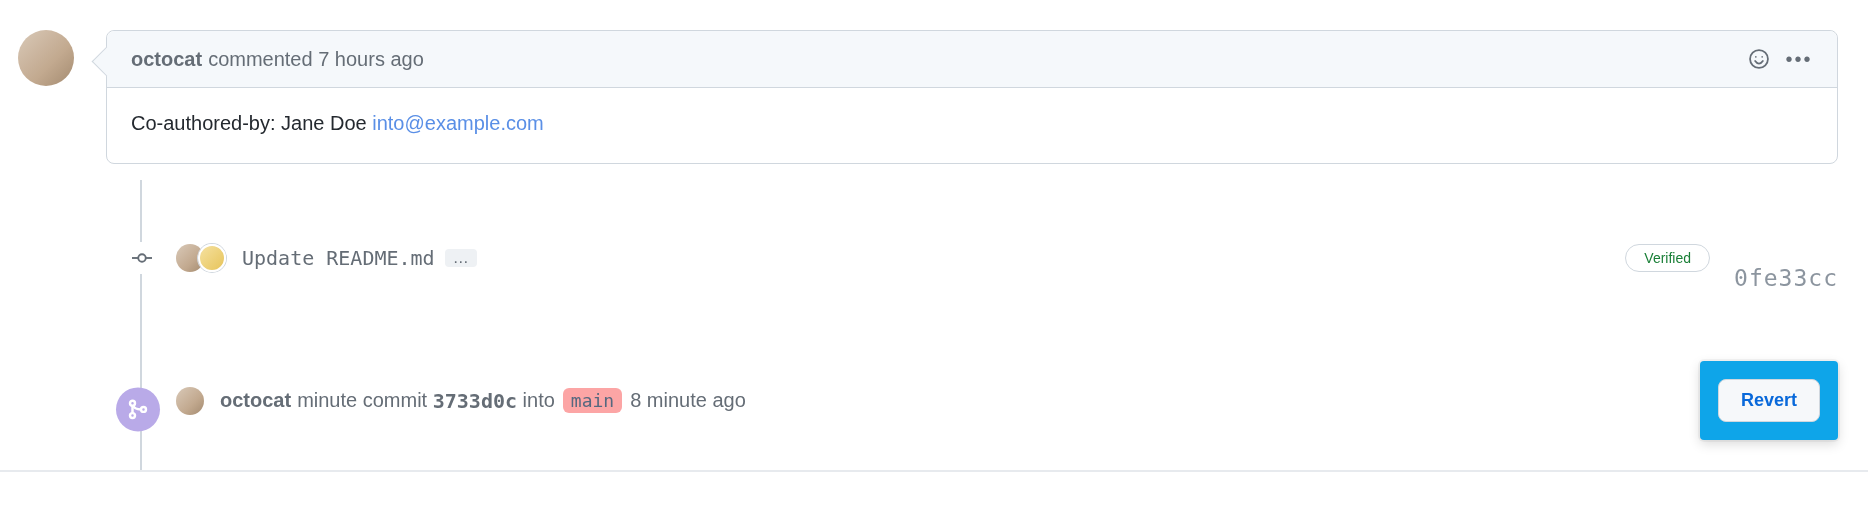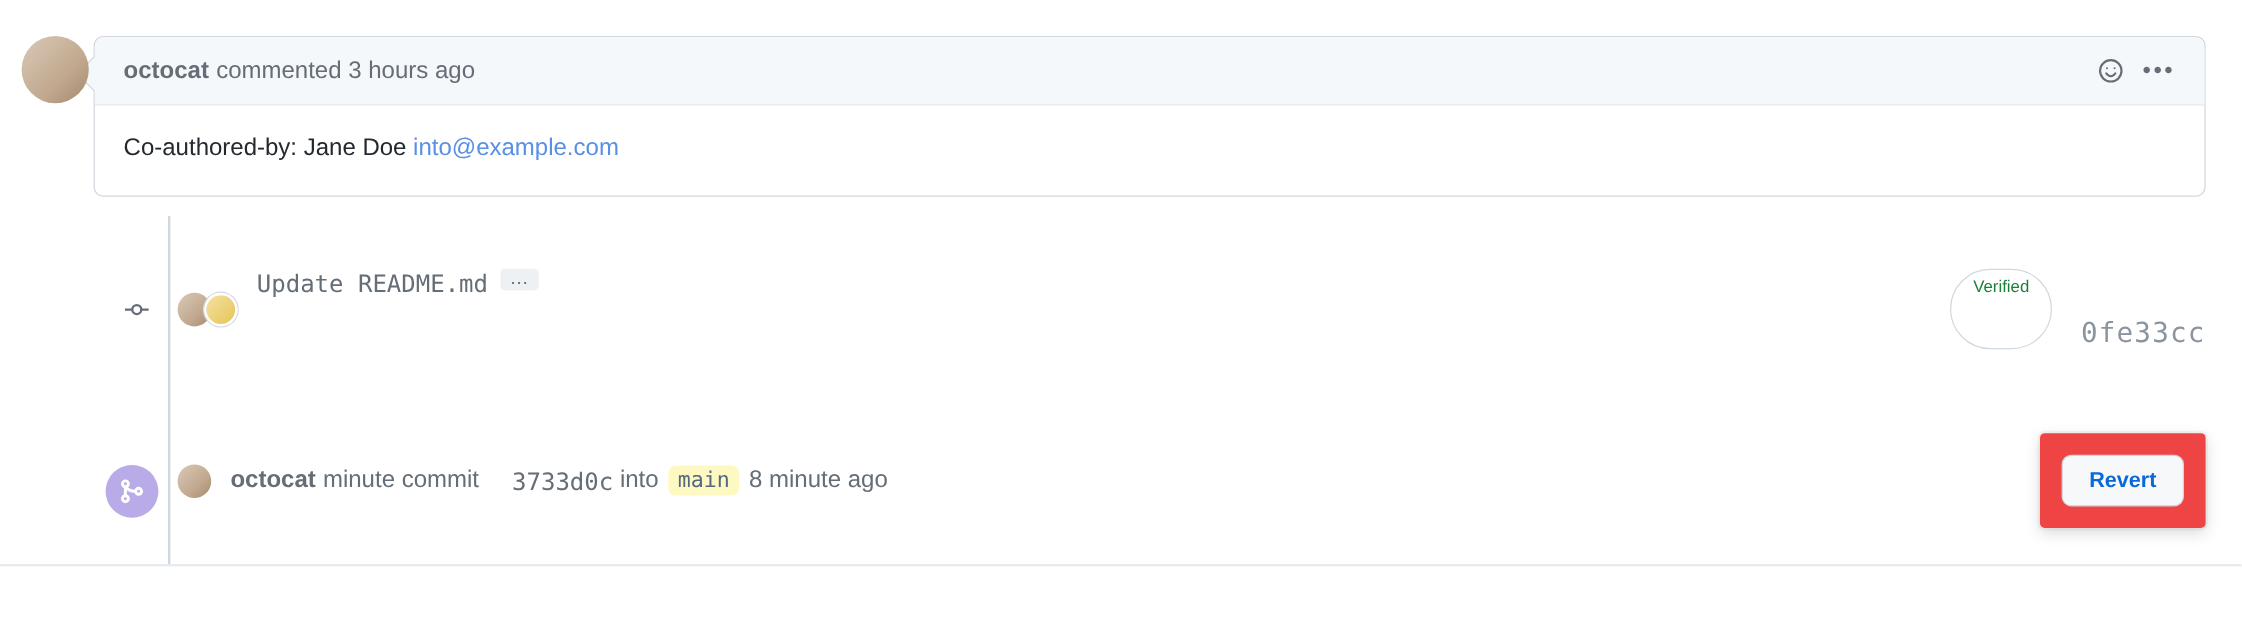--- a/index.html
+++ b/index.html
@@ -6,21 +6,21 @@
   body {
     font-family: -apple-system, BlinkMacSystemFont, "Segoe UI", Helvetica, Arial, sans-serif;
     background: #ffffff;
     color: #24292f;
     font-size: 14px;
     width: 1868px;
     padding: 0;
   }
   .timeline {
     position: relative;
-    padding-left: 78px;
+    padding-left: 106px;
     padding-right: 30px;
     padding-top: 30px;
   }
   .timeline::before {
     content: '';
     position: absolute;
     left: 140px;
     top: 180px;
     bottom: 0;
     width: 2px;
@@ -89,20 +89,21 @@
     font-size: 20px;
     color: #24292f;
   }
   .comment-body .email { color: #5a8fe6; }
 
   
   .commit-row {
     position: relative;
     margin-top: 60px;
     display: flex;
+    align-items: center;
     padding-left: 70px;
     z-index: 3;
     font-size: 20px;
   }
   .commit-dot {
     position: absolute;
     left: 20px;
     top: 50%;
     transform: translateY(-50%);
     width: 32px;
@@ -188,36 +189,35 @@
     border-radius: 50%;
     background: #b9aae8;
     display: flex;
     align-items: center;
     justify-content: center;
   }
   .merge-icon-circle svg { color: #ffffff; }
   .merge-row .author { font-weight: 600; color: #656d76; margin: 0 6px 0 10px; }
   .merge-row .commit-short {
     font-family: ui-monospace, SFMono-Regular, Menlo, monospace;
-    font-weight: 400;
-    color: #656d76;
-    margin-left: 22px;
+    font-weight: 700;
+    color: #656d76;
   }
   .branch-label {
     font-family: ui-monospace, SFMono-Regular, Menlo, monospace;
-    background: #fef9c3;
+    background: #fca5a5;
     color: #55687f;
     padding: 2px 8px;
     border-radius: 6px;
     margin: 0 8px;
     font-size: 18px;
   }
   .merge-row .spacer { flex: 1; }
   .revert-wrap {
-    background: #ef4444;
+    background: #0ea5e9;
     padding: 18px;
     border-radius: 4px;
     box-shadow: 0 0 0 2px rgba(0,0,0,0.04), 0 4px 12px rgba(0,0,0,0.15);
   }
   .revert-btn {
     background: #f6f8fa;
     border: 1px solid #d0d7de;
     border-radius: 8px;
     padding: 10px 22px;
     font-size: 18px;
@@ -235,21 +235,21 @@
 
 <div class="timeline bottom-border">
 
   <div class="avatar-large"></div>
 
   <div class="comment-container">
     <div class="comment-header">
       <span class="author">octocat</span>
       <span>commented</span>
       <span>&nbsp;</span>
-      <span>3 hours ago</span>
+      <span>7 hours ago</span>
       <span class="spacer"></span>
       <span class="smiley-icon">
         <svg width="22" height="22" viewBox="0 0 16 16" fill="none" stroke="currentColor" stroke-width="1.3">
           <circle cx="8" cy="8" r="6.5"></circle>
           <circle cx="5.7" cy="6.5" r="0.6" fill="currentColor" stroke="none"></circle>
           <circle cx="10.3" cy="6.5" r="0.6" fill="currentColor" stroke="none"></circle>
           <path d="M5.2 9.5c.8 1.2 2 1.8 2.8 1.8s2-.6 2.8-1.8" stroke-linecap="round"></path>
         </svg>
       </span>
       <span class="kebab-icon">•••</span>

